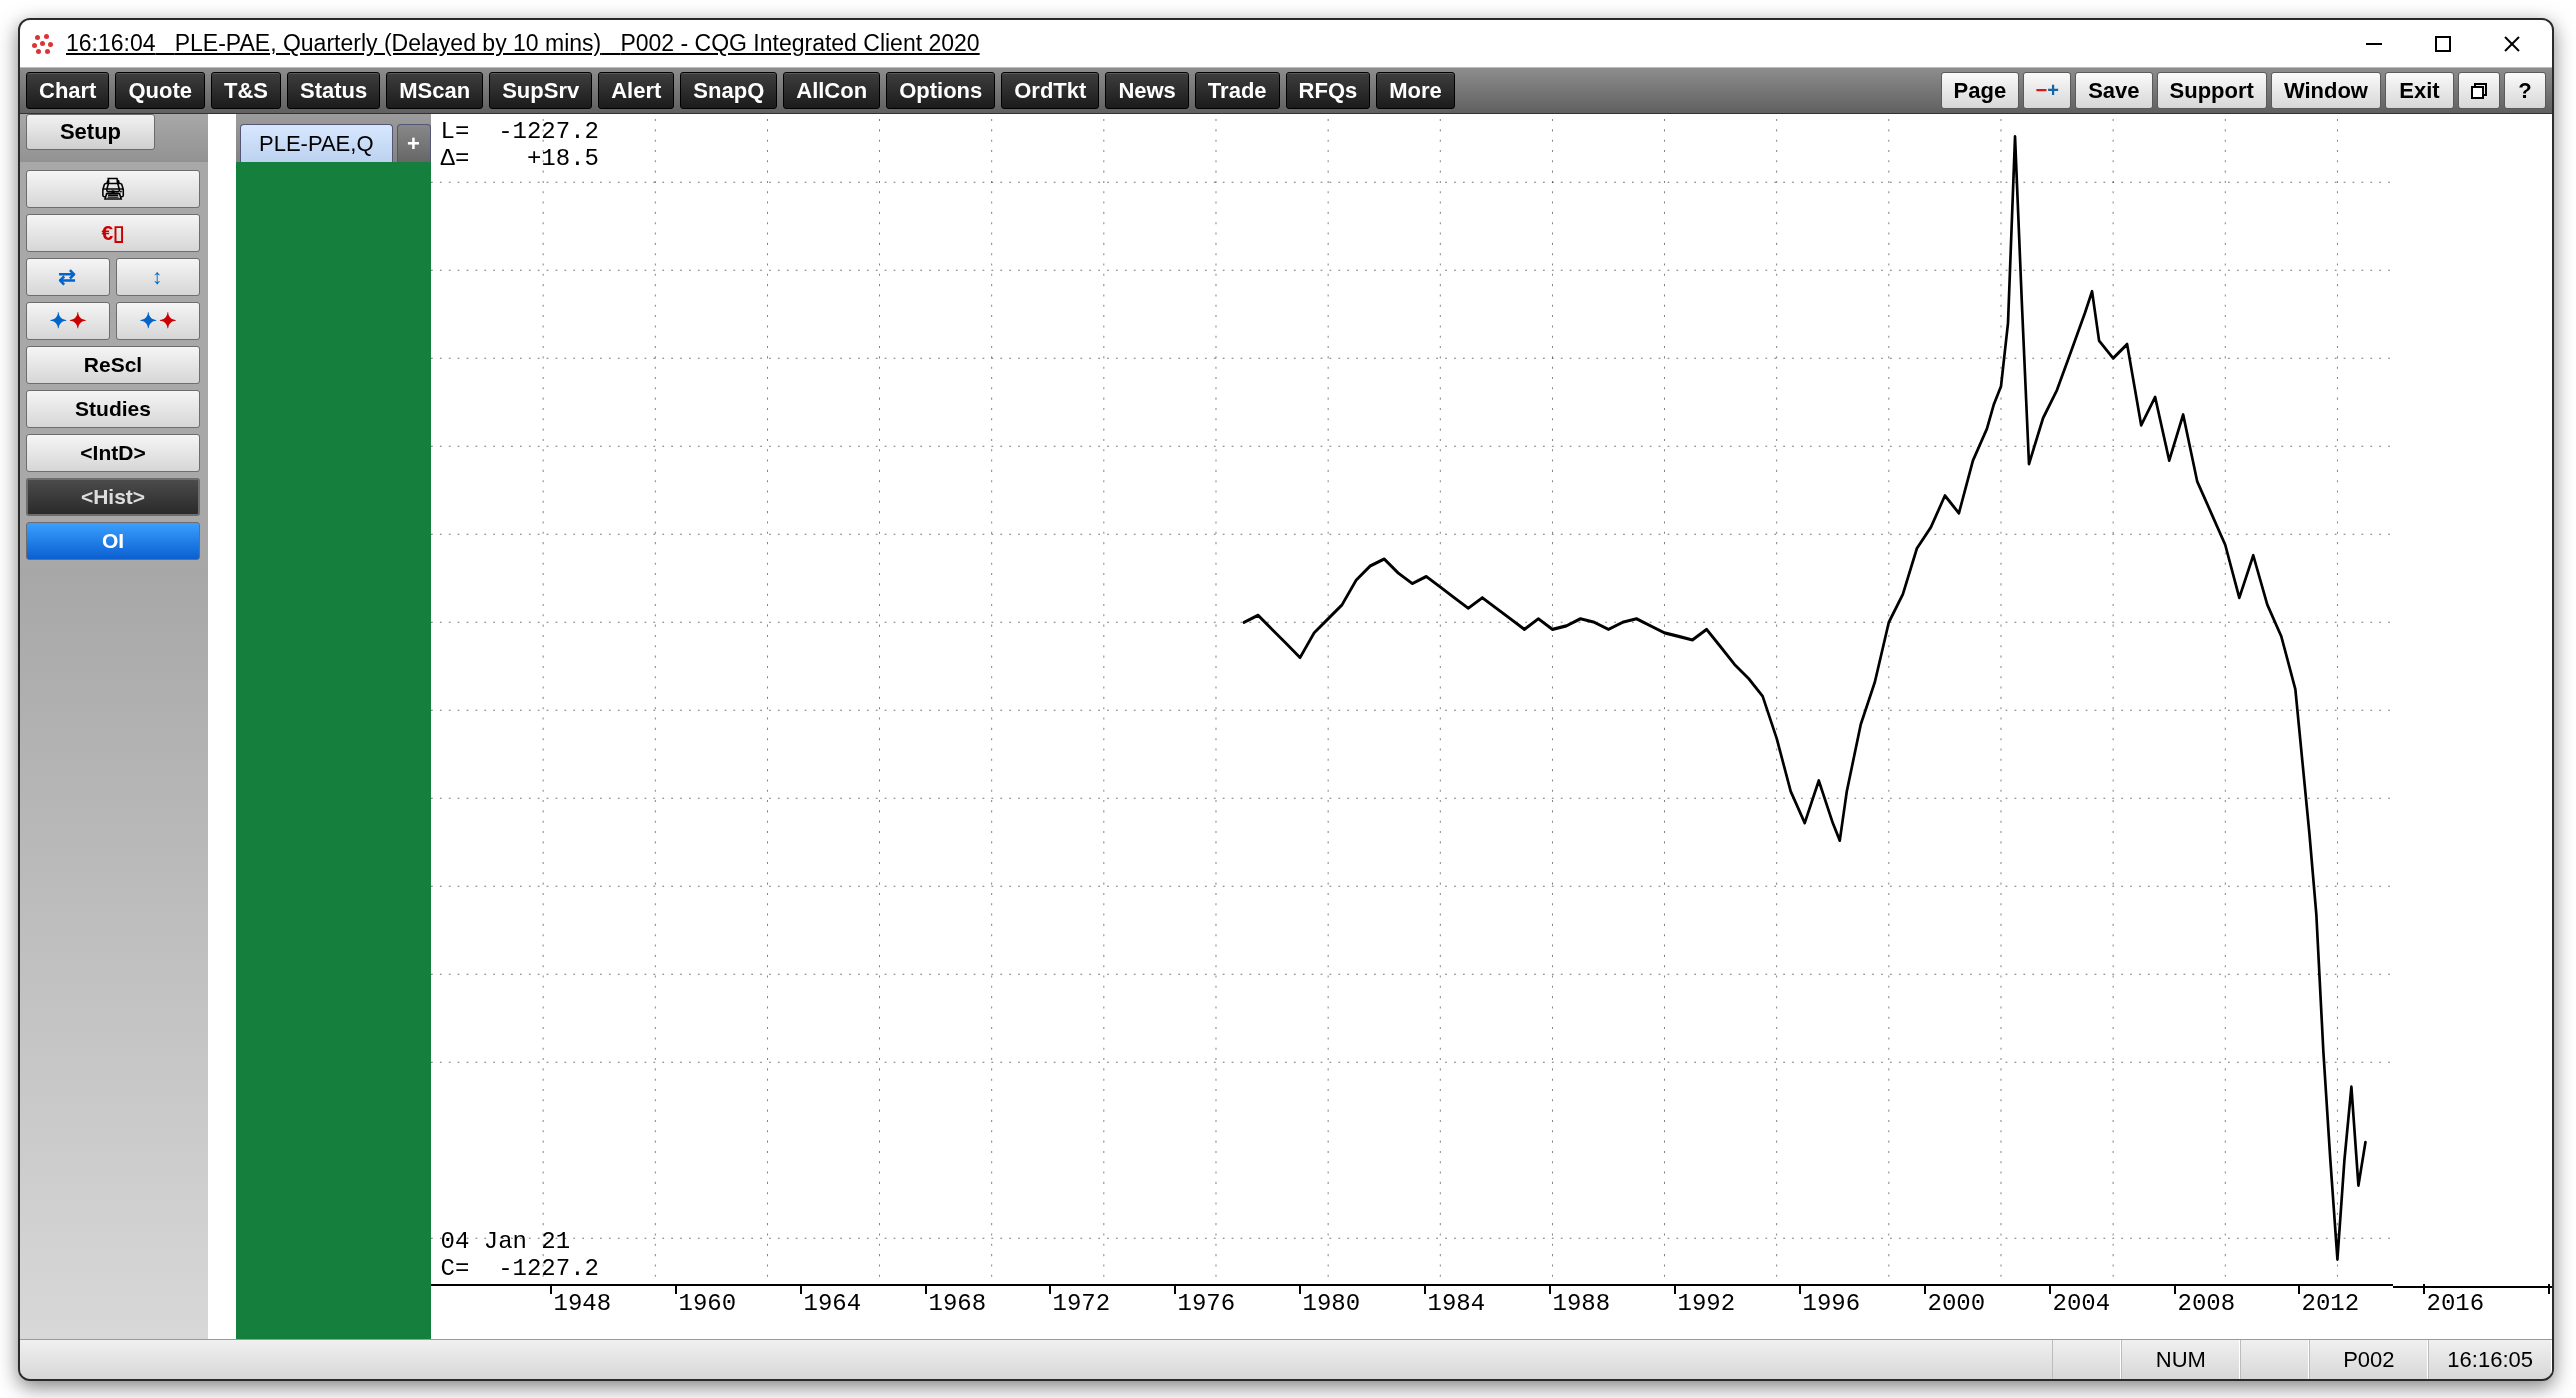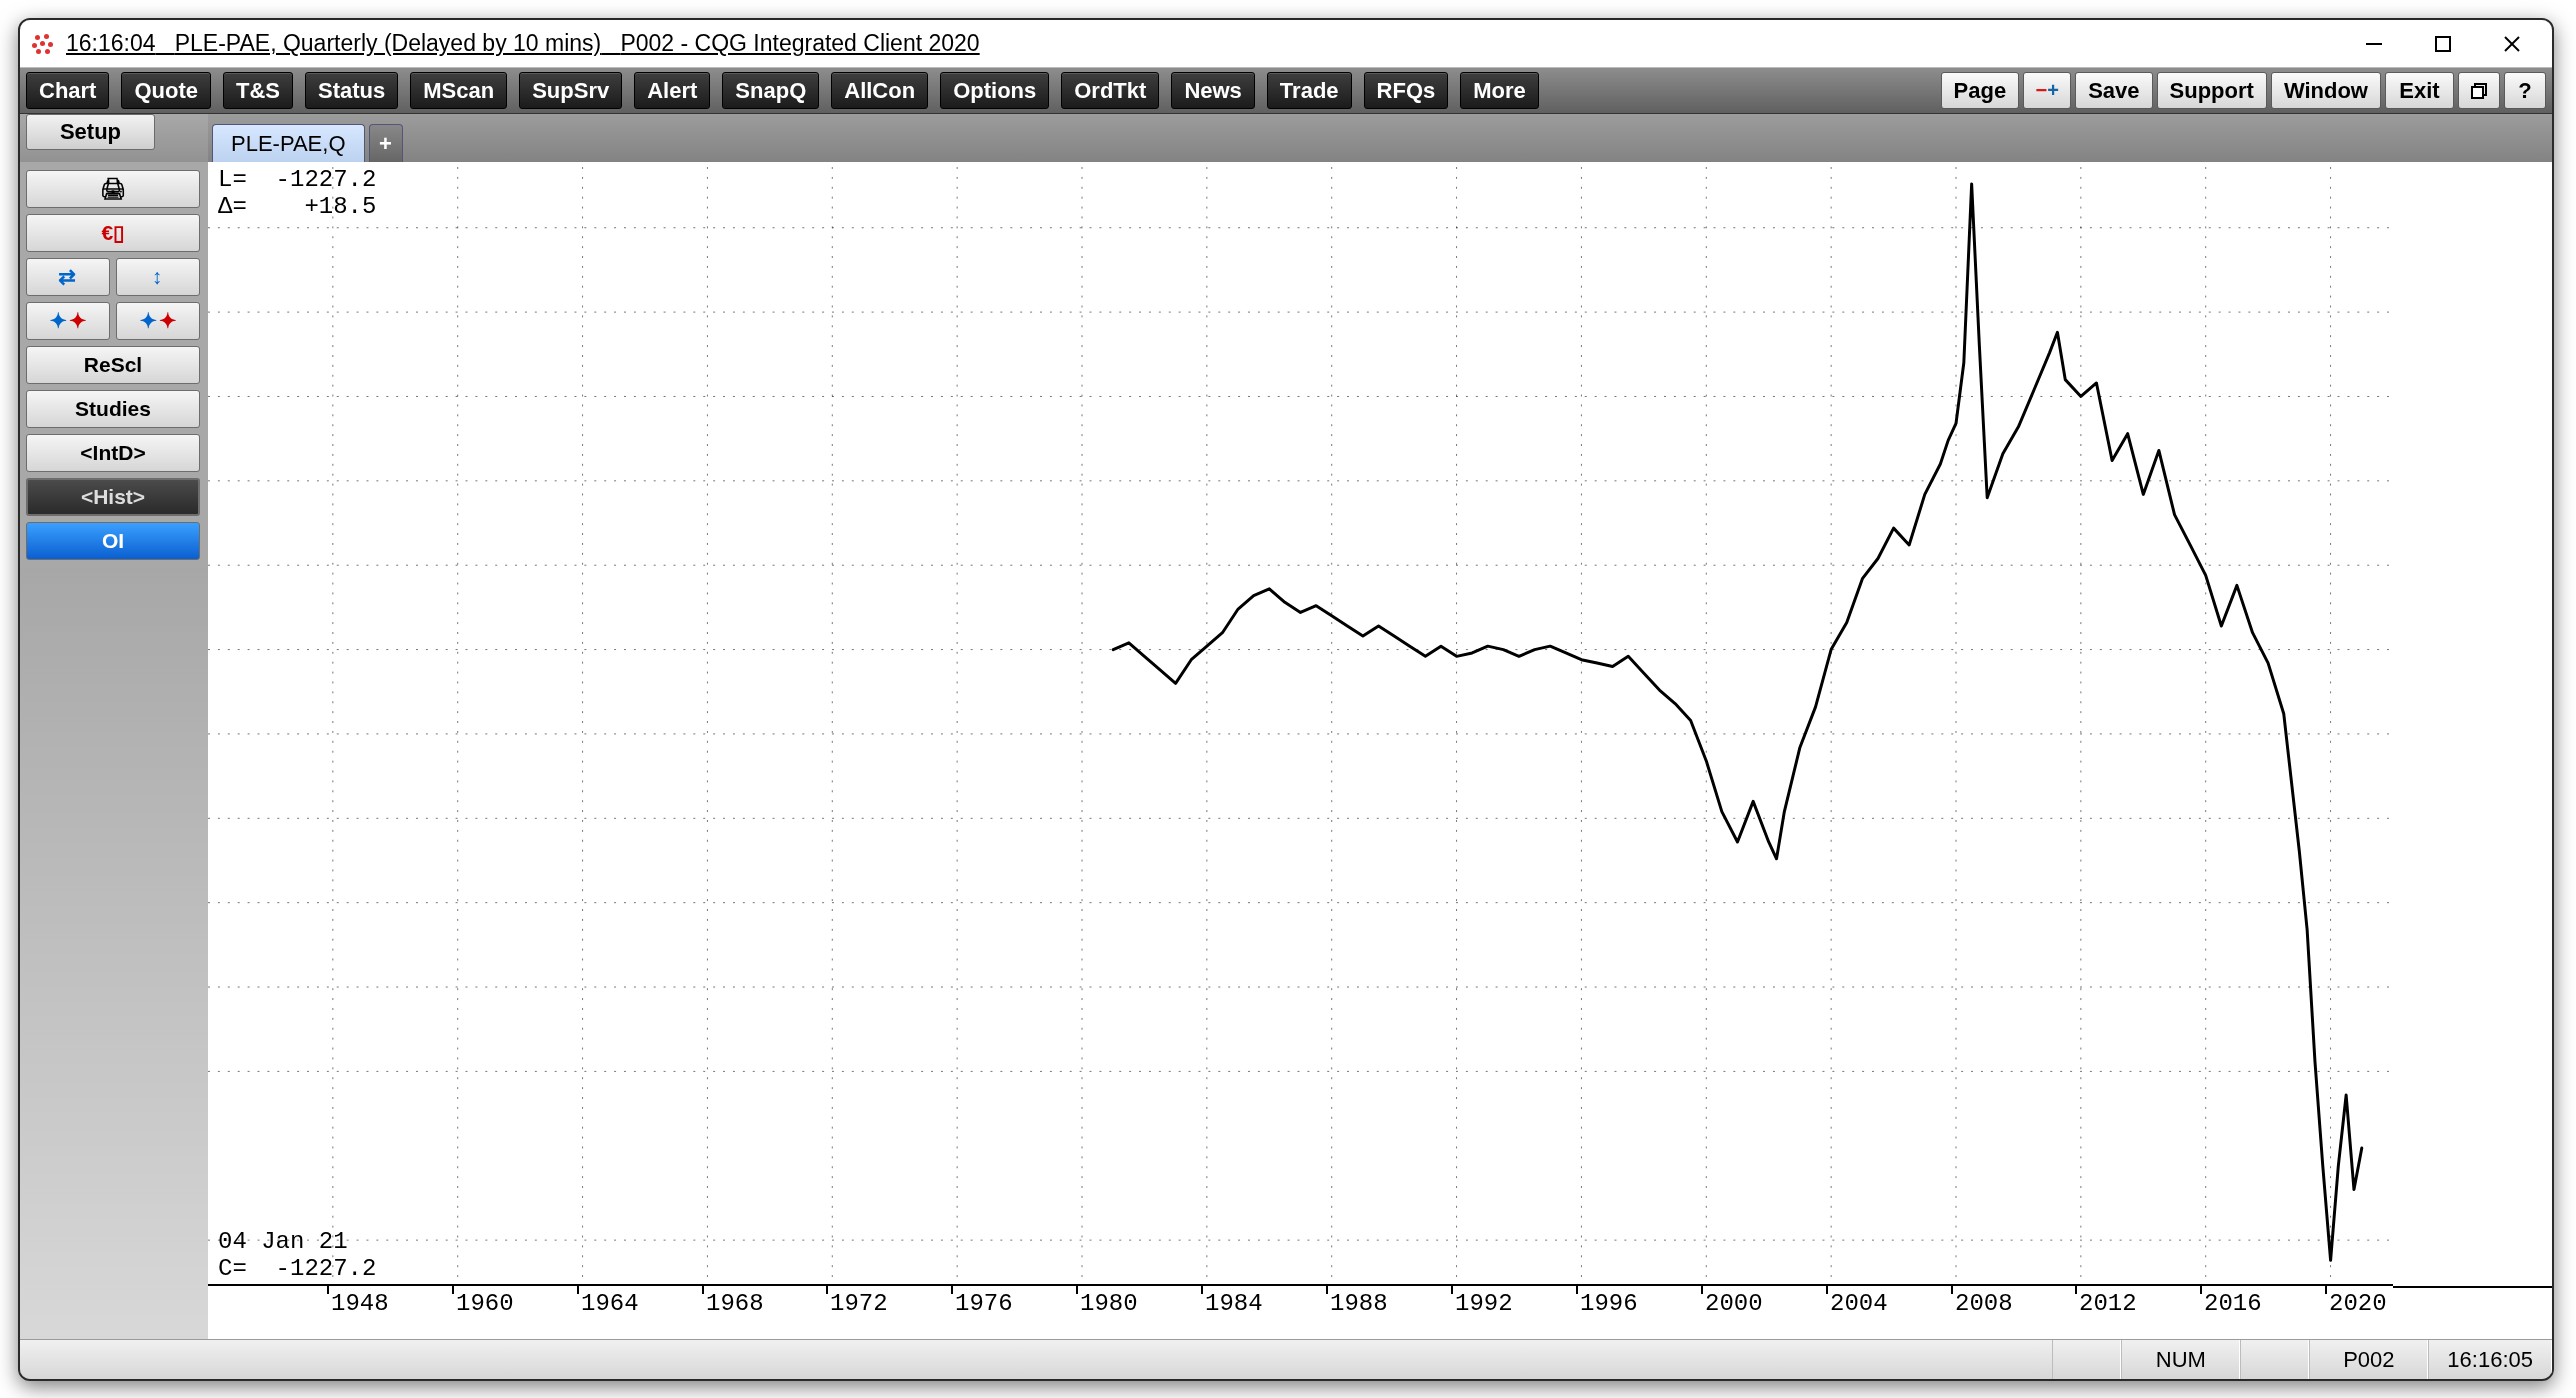--- a/index.html
+++ b/index.html
@@ -33,21 +33,21 @@
   .title-spacer { flex:1; }
   .win-ctrl { width:69px; height:44px; display:flex; align-items:center; justify-content:center; font-size:24px; }
   .win-ctrl svg { width:22px; height:22px; stroke:#000; stroke-width:2; fill:none; }
 
   
   .main-toolbar {
     height:46px; display:flex; align-items:stretch; padding:4px 6px;
     background: linear-gradient(#8d8d8d, #606060);
     border-bottom:1px solid #333;
   }
-  .tb-left { display:flex; gap:12px; }
+  .tb-left { display:flex; gap:6px; }
   .tb-right { display:flex; gap:4px; margin-left:auto; }
   .tb-btn {
     display:flex; align-items:center; justify-content:center;
     padding: 0 12px; min-width:69px;
     font-size:22px; font-weight:bold; color:#fff;
     background: linear-gradient(#3e3e3e,#1b1b1b);
     border:1px solid #000; border-radius:3px; box-shadow: inset 0 1px 0 rgba(255,255,255,0.15);
   }
   .tb-btn.light {
     color:#000; background: linear-gradient(#fafafa,#d7d7d7);
@@ -81,21 +81,21 @@
   .side-row .side-btn{ flex:1; }
   .side-btn.red-text{ color:#c00; }
   .side-btn.dual span:first-child{ color:#06c; margin-right:2px; }
   .side-btn.dual span:last-child { color:#c00; }
   .side-btn.dark{ background:linear-gradient(#4b4b4b,#2a2a2a); color:#ddd; }
   .side-btn.oi{ background:linear-gradient(#3aa0ff,#0b5fd0); color:#fff; }
   .side-btn.hist{ border-width:2px; }
   .gutter { flex:1; background:linear-gradient(#a7a7a7,#d8d8d8); }
 
   
-  .chart-zone { flex:1; display:flex; flex-direction:column; background:#15803d; min-width:0; }
+  .chart-zone { flex:1; display:flex; flex-direction:row; background:#15803d; min-width:0;margin-left:28px; }
   .page-tabs { height:48px; display:flex; align-items:flex-end;
     background:linear-gradient(#9c9c9c,#838383); padding-left:4px; gap:4px; }
   .page-tab {
     height:38px; padding:0 18px; display:flex; align-items:center;
     background:linear-gradient(#d7e7ff,#bcd2ef);
     border:1px solid #557; border-bottom:none; border-radius:4px 4px 0 0;
     font-size:22px; color:#000;
   }
   .page-tab.add { background:linear-gradient(#888,#666); color:#fff; font-weight:bold; width:34px; padding:0; justify-content:center; }
 

